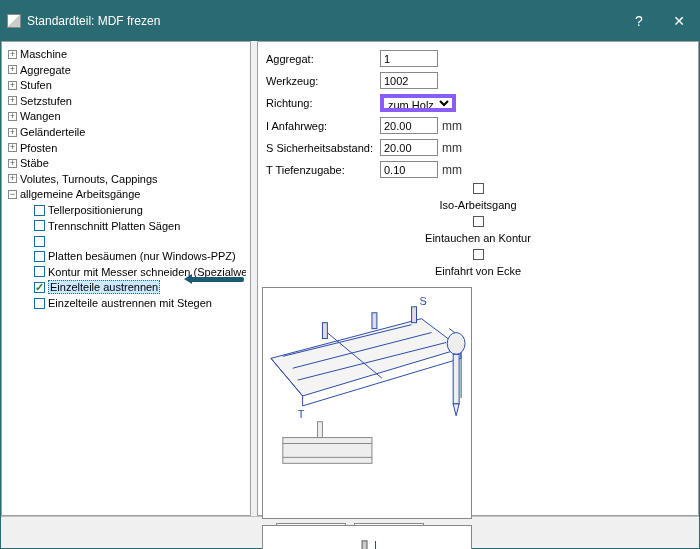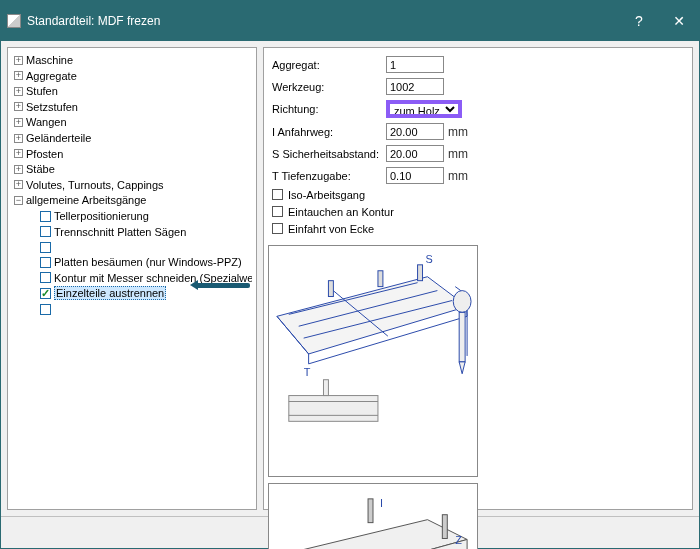--- a/index.html
+++ b/index.html
@@ -37,21 +37,21 @@
   }
   .titlebar .title { flex: 1; }
   .titlebar .winbtn {
     width: 40px; height: 26px;
     display: flex; align-items: center; justify-content: center;
     color: #fff; font-size: 14px;
   }
   .content {
     flex: 1;
     display: flex;
-    padding: 6px;
+    padding: 0;
     gap: 6px;
     min-height: 0;
   }
   .panel {
     border: 1px solid #a0a0a0;
     background: #fff;
     padding: 4px;
     display: flex;
     flex-direction: column;
   }
@@ -136,21 +136,21 @@
     background: #fff;
   }
   .frow select {
     width: 76px;
     height: 18px;
     border: 4px solid #8b5cf6;
     font: inherit;
     background: #fff;
   }
   .funits { font-size: 12px; color: #333; text-align: right; }
-  .fcheck { display: flex; gap: 5px; }
+  .fcheck { display: flex; align-items: center; gap: 5px; flex-direction: column; }
   .fcheck .box {
     width: 11px; height: 11px;
     border: 1px solid #555;
     background: #fff;
   }
   .img-col {
     width: 210px;
     display: flex;
     flex-direction: column;
     gap: 6px;
@@ -204,21 +204,21 @@
             <li><span class="texp">+</span><span class="tlabel">Pfosten</span></li>
             <li><span class="texp">+</span><span class="tlabel">Stäbe</span></li>
             <li><span class="texp">+</span><span class="tlabel">Volutes, Turnouts, Cappings</span></li>
             <li><span class="texp">−</span><span class="tlabel">allgemeine Arbeitsgänge</span><ul>
                 <li><span class="tnoexp"></span><span class="tchk"></span><span class="tlabel">Tellerpositionierung</span></li>
                 <li><span class="tnoexp"></span><span class="tchk"></span><span class="tlabel">Trennschnitt Platten Sägen</span></li>
                 <li><span class="tnoexp"></span><span class="tchk"></span></li>
                 <li><span class="tnoexp"></span><span class="tchk"></span><span class="tlabel">Platten besäumen (nur Windows-PPZ)</span></li>
                 <li><span class="tnoexp"></span><span class="tchk"></span><span class="tlabel">Kontur mit Messer schneiden (Spezialwerkzeug)</span></li>
                 <li><span class="tnoexp"></span><span class="tchk checked"></span><span class="tlabel sel">Einzelteile austrennen</span></li>
-                <li><span class="tnoexp"></span><span class="tchk"></span></li>
+                <li><span class="tnoexp"></span><span class="tchk"></span><span class="tlabel">Einzelteile austrennen mit Stegen</span></li>
               </ul></li>
           </ul>
       </div>
       <div class="arrow-annot">
         <div class="arrow-body"></div>
           <div class="arrow-head"></div>
       </div>
     </div>
 
     <div class="panel right">

